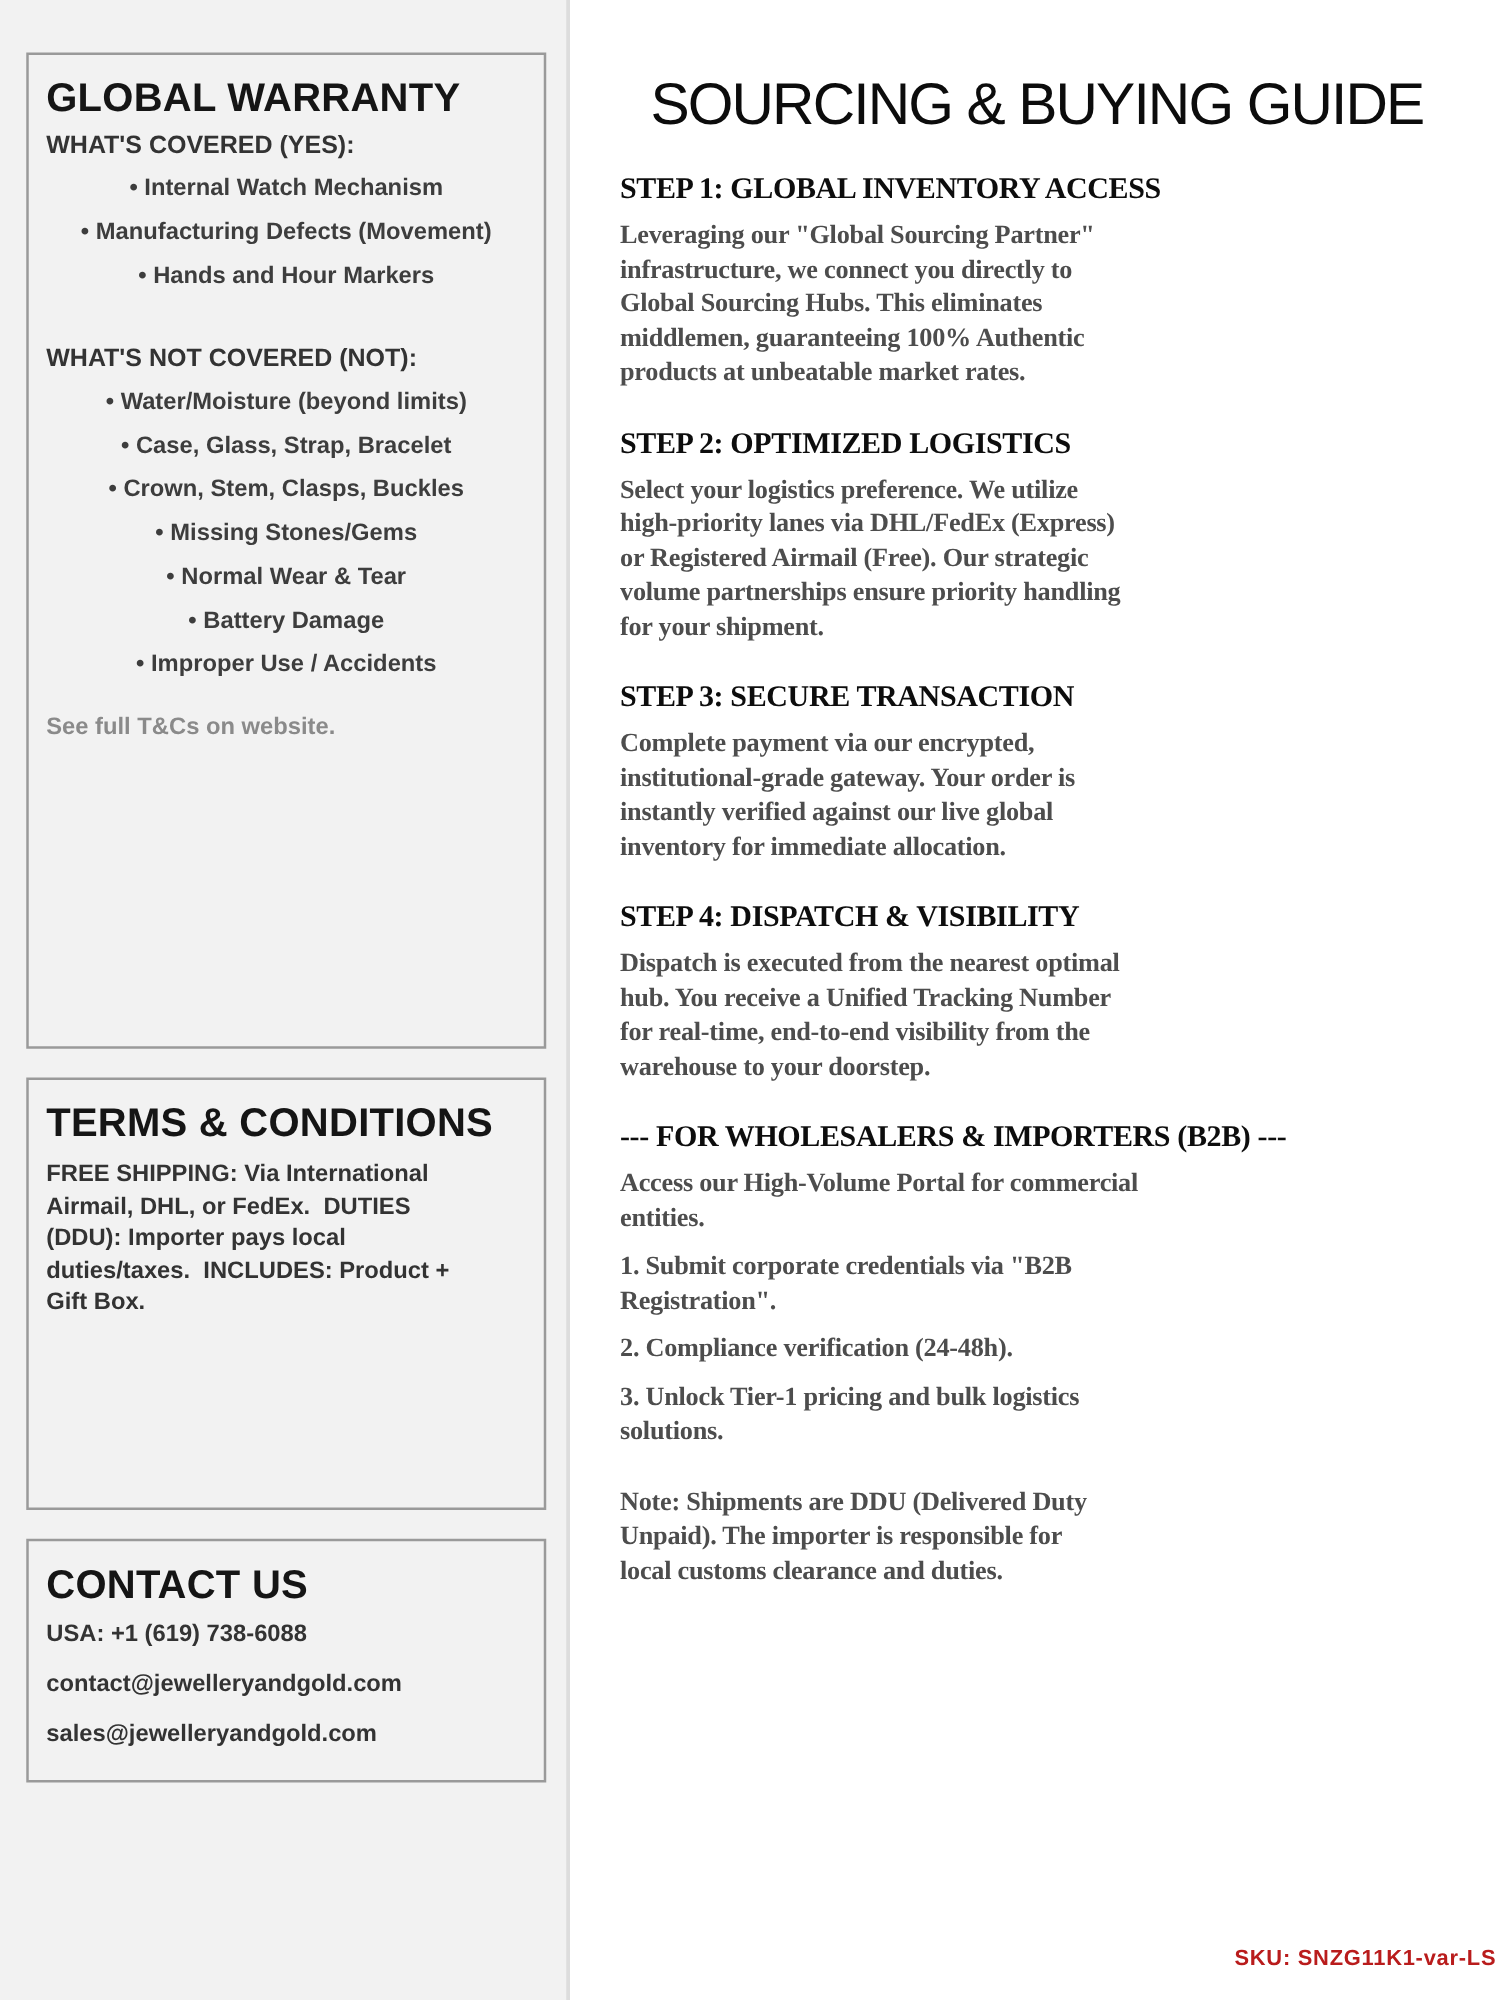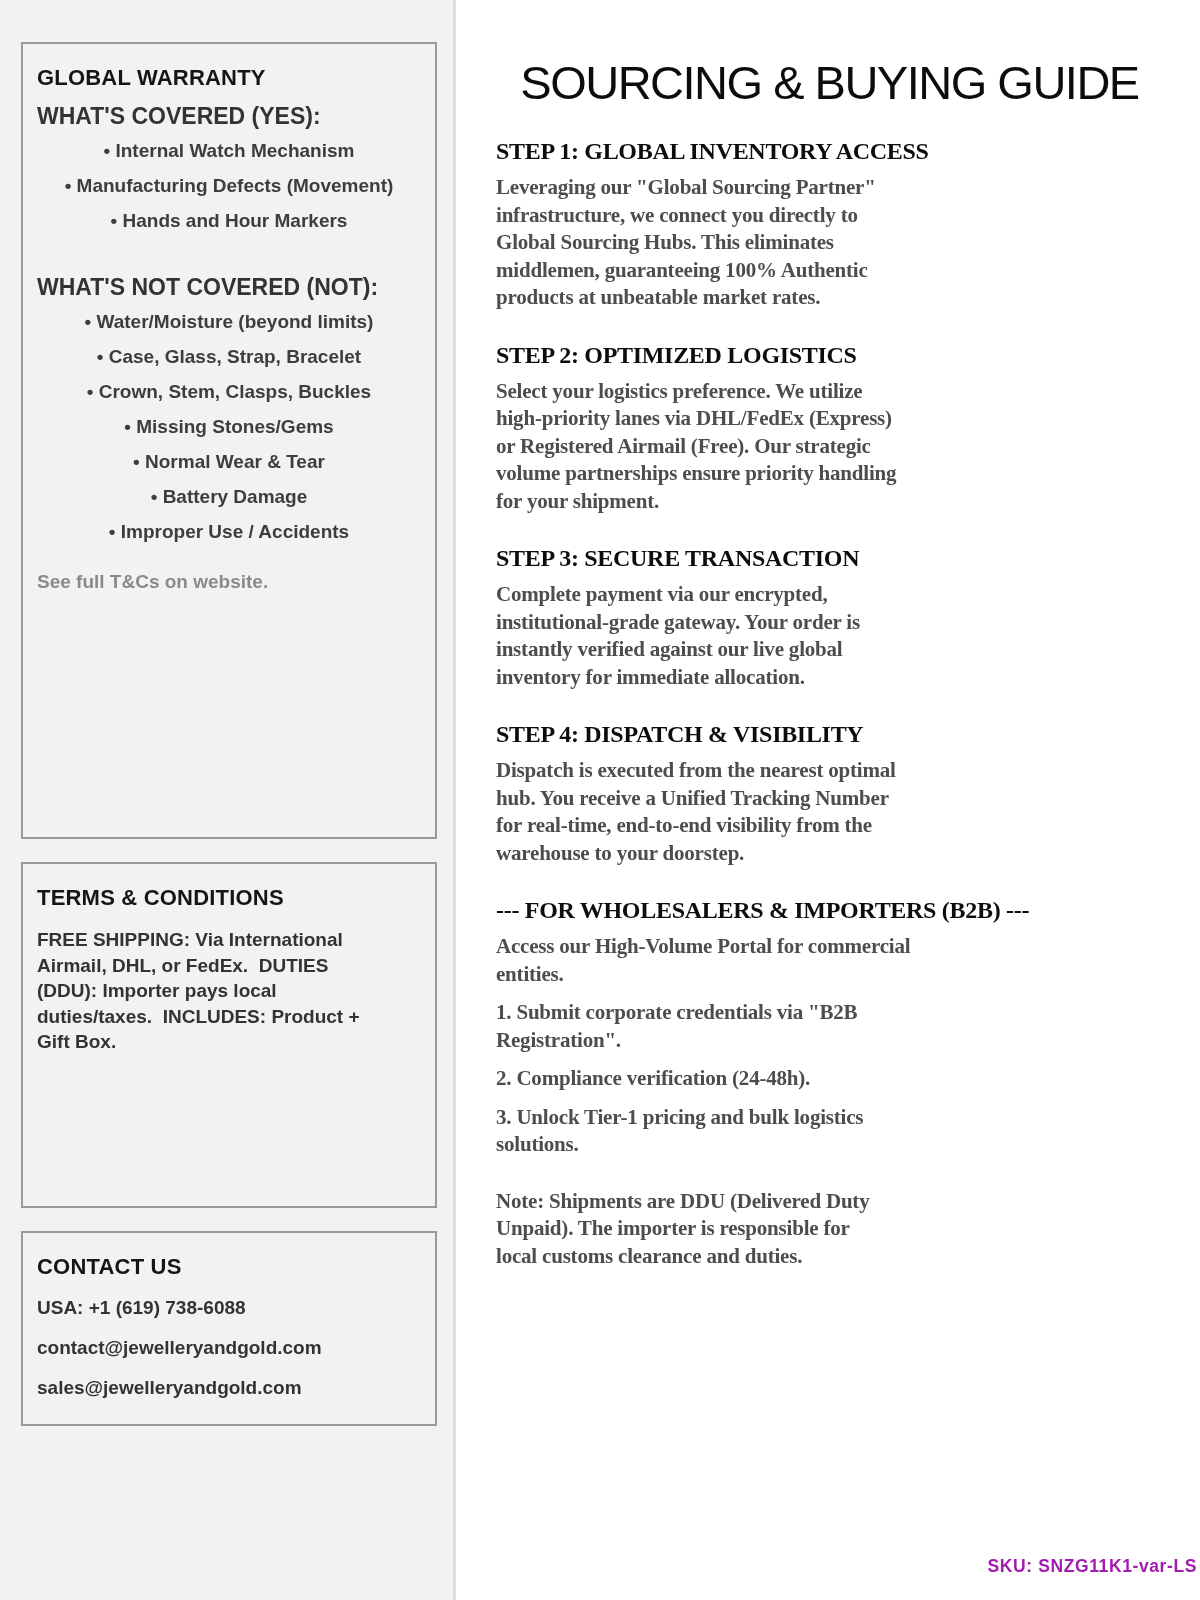--- a/index.html
+++ b/index.html
@@ -24,26 +24,26 @@
     background:#f2f2f2;
     border:2px solid #9a9a9a;
     box-sizing:border-box;
     padding:19px 14px 10px 14px;
   }
   .panel-warranty { top:42px;  height:797px; }
   .panel-terms    { top:862px; height:346px; }
   .panel-contact  { top:1231px;height:195px; }
 
   .panel h2 {
-    margin:0; font-size:22px; font-weight:bold;
+    margin:0; font-size:32px; font-weight:bold;
     color:#151515; letter-spacing:0.2px; line-height:30px;
   }
   .sub-heading {
     margin:10px 0 2px 0;
-    font-size:23px; font-weight:bold; color:#333333; line-height:26px;
+    font-size:20px; font-weight:bold; color:#333333; line-height:26px;
   }
   .sub-heading.second { margin-top:36px; }
   ul.bullets { list-style:none; margin:4px 0 0 0; padding:0; }
   ul.bullets li {
     font-size:19px; font-weight:bold; color:#3d3d3d;
     line-height:35px; white-space:nowrap;text-align:center;
   }
   ul.bullets li::before { content:"\2022\00a0"; color:#3d3d3d; }
   .footnote {
     margin-top:22px; font-size:19px; font-weight:bold; color:#8a8a8a;
@@ -77,21 +77,21 @@
   .content h3.first { margin-top:0; }
   .content p {
     margin:0; font-size:21px; font-weight:bold; color:#4d4d4d;
     line-height:27.5px; letter-spacing:-0.2px; white-space:pre-wrap;
   }
   .content p + p { margin-top:11px; }
   .content p.note { margin-top:29px; }
 
   .sku {
     position:absolute; right:3px; top:1556px;
-    font-size:17.5px; font-weight:bold; color:#a21caf;
+    font-size:17.5px; font-weight:bold; color:#b91c1c;
     letter-spacing:0.6px; white-space:nowrap;
   }
 </style>
 </head>
 <body>
 
 <div class="sidebar">
 
   <div class="panel panel-warranty">
     <h2>GLOBAL WARRANTY</h2>

